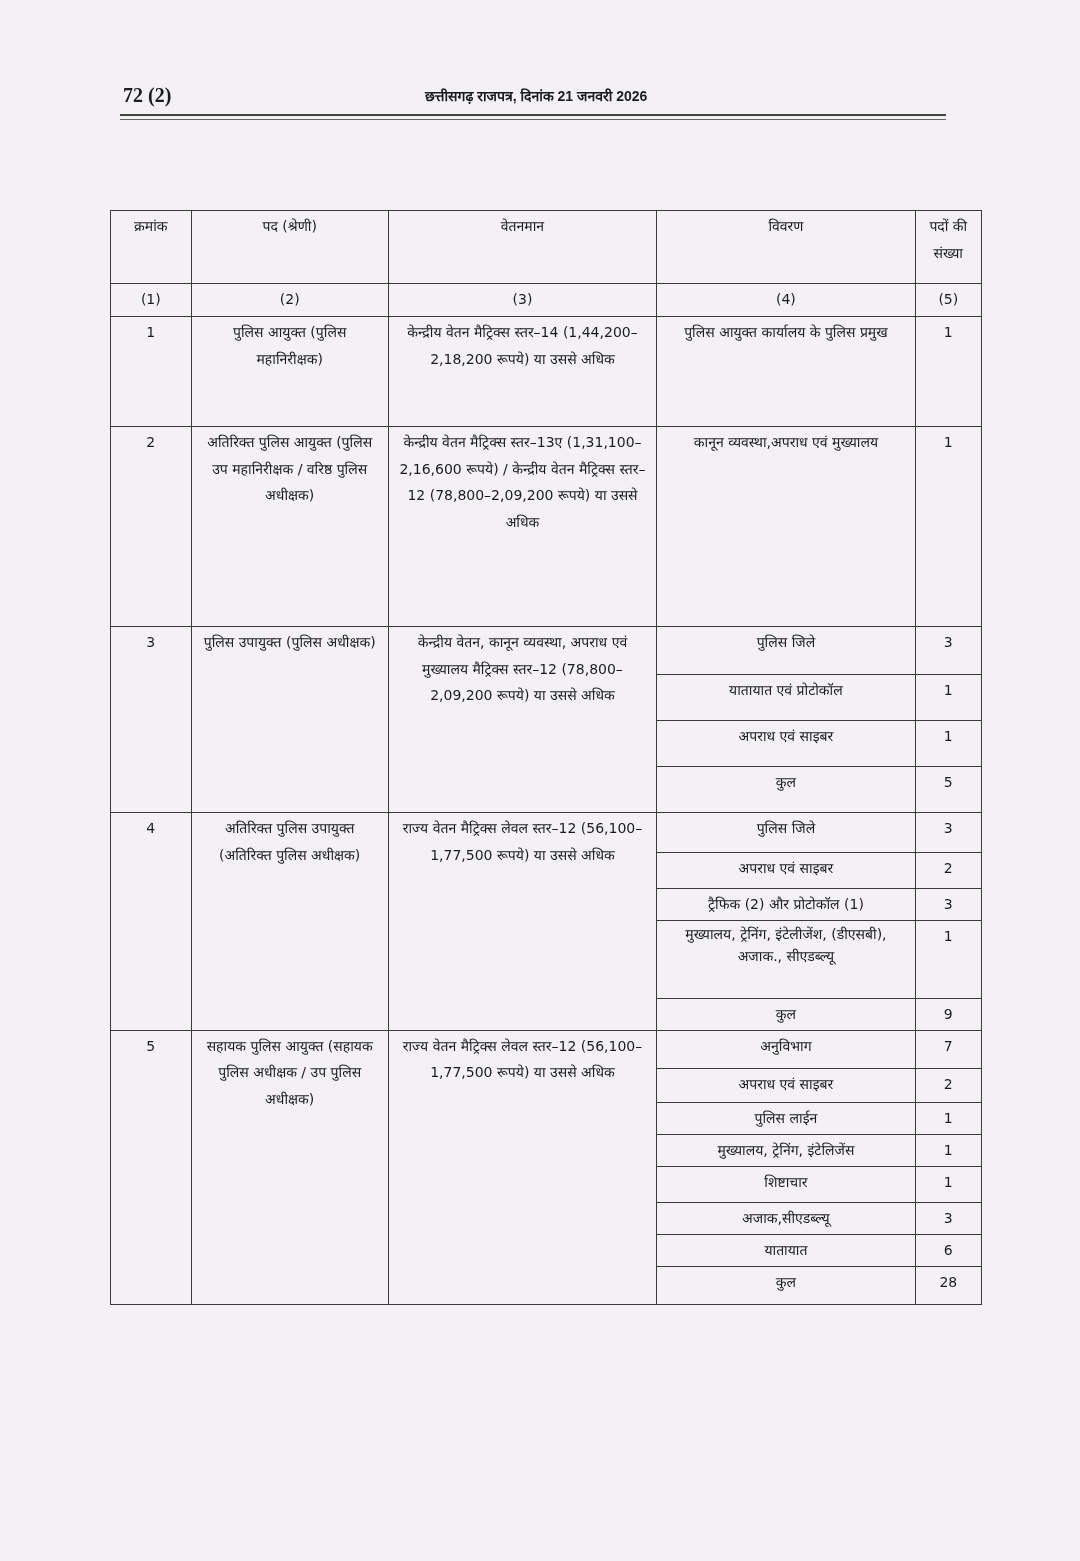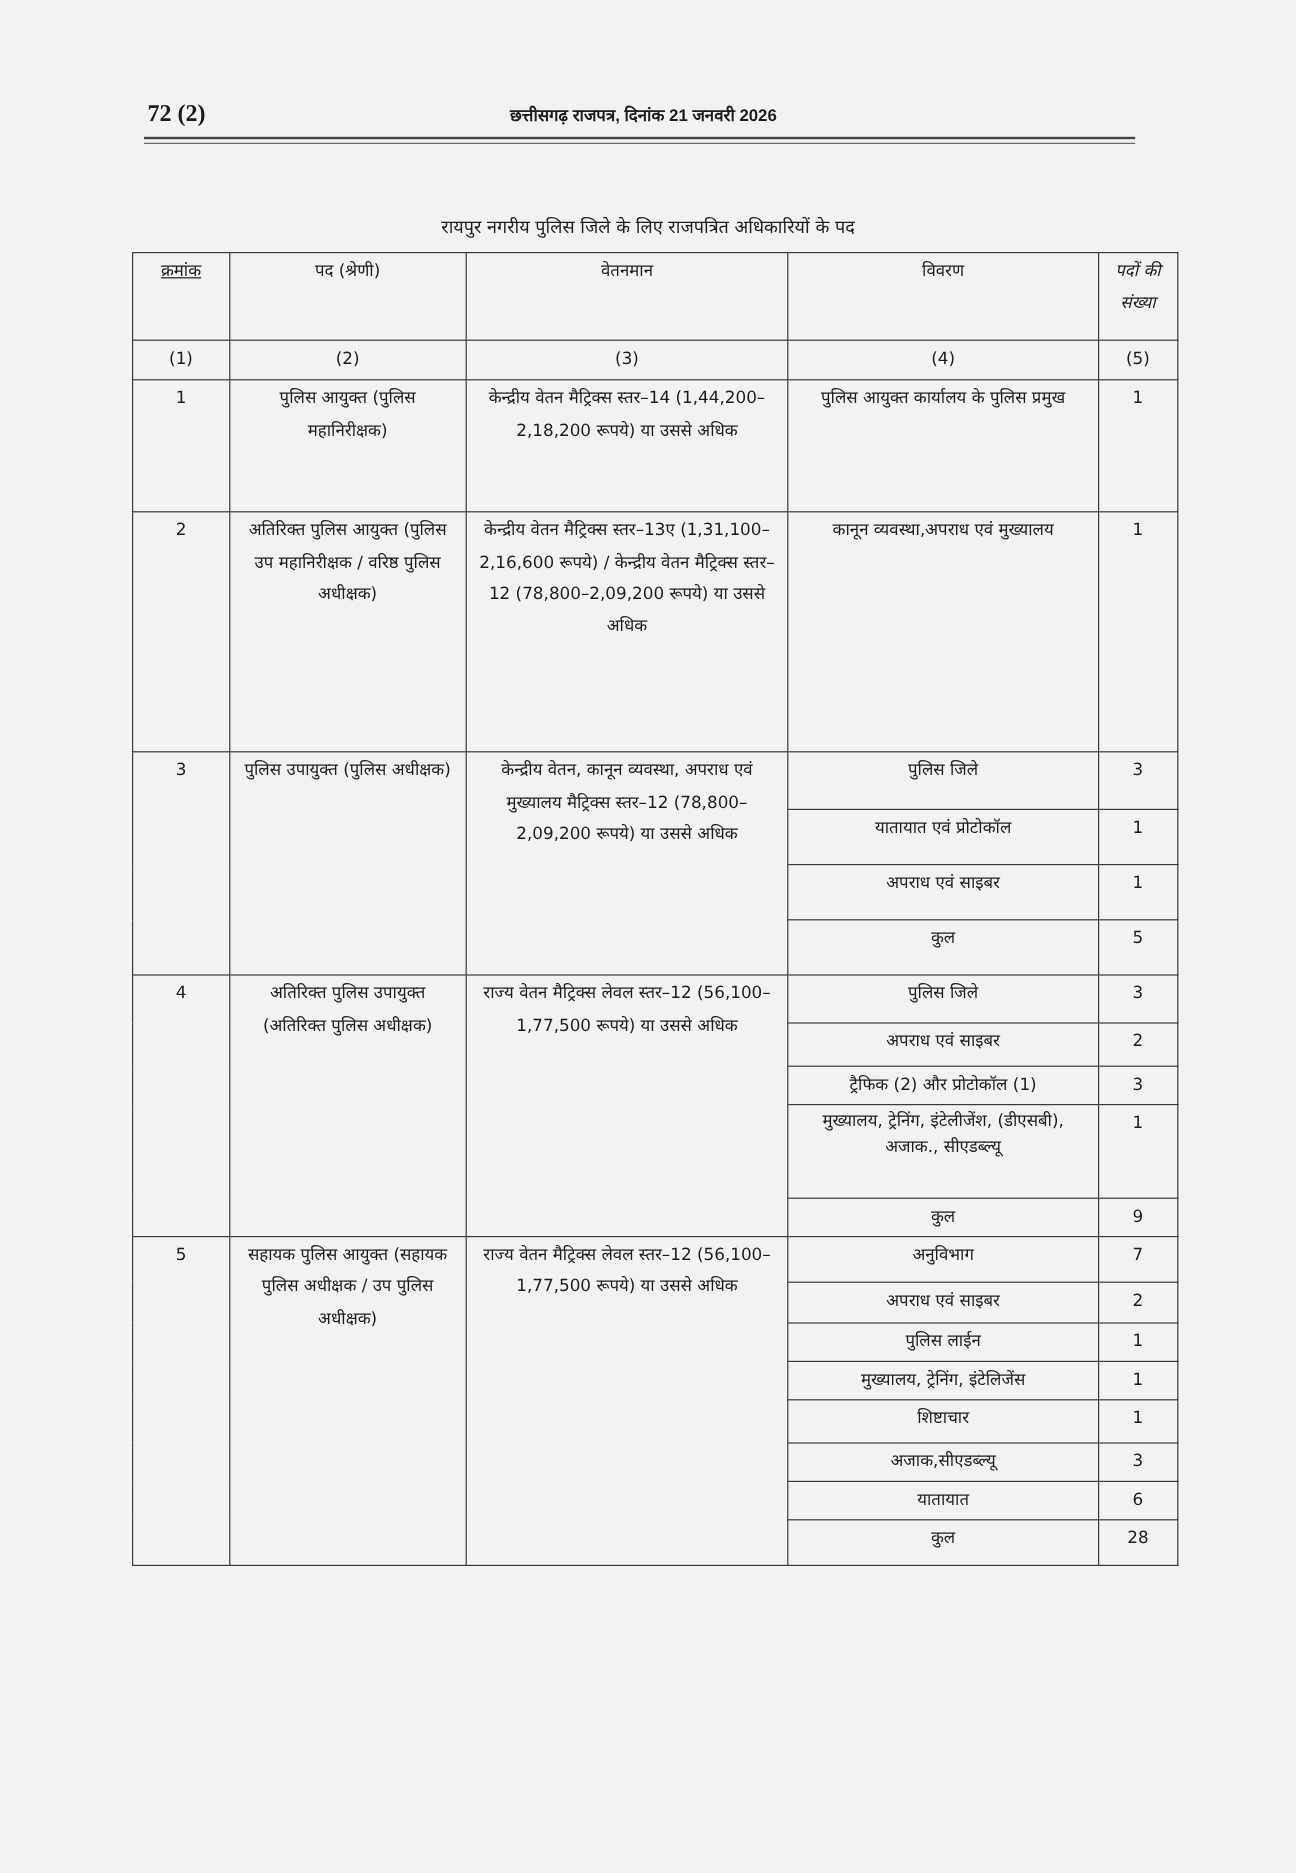--- a/index.html
+++ b/index.html
@@ -21,36 +21,35 @@
   table.main {
     position:absolute; left:110px; top:210px; width:872px;
     border-collapse:collapse; font-size:14px; line-height:1.9;
   }
   table.main td, table.main th {
     border:1.5px solid #3a3a3a; vertical-align:top; text-align:center; padding:2px 6px;
     font-weight:normal;
   }
   th.h { font-weight:bold; height:68px; }
   .num-row td { height:28px; vertical-align:middle; }
-  .c1 { width:66px;text-decoration:underline; } .c2 { width:180px; } .c3 { width:250px; } .c4 { width:240px; } .c5 { width:52px;font-style:italic; }
+  .c1 { width:66px; } .c2 { width:180px; } .c3 { width:250px; } .c4 { width:240px; } .c5 { width:52px; }
   .bold { font-weight:bold; }
   td.sub { vertical-align:middle; padding:4px 6px; }
   td.cnt { vertical-align:middle; }
   td.top-cnt { vertical-align:top; font-weight:bold; padding-top:6px; }
 </style>
 </head>
 <body>
 
 <div class="page">
   <div class="hdr-page">72 (2)</div>
   <div class="hdr-title">छत्तीसगढ़ राजपत्र, दिनांक 21 जनवरी 2026</div>
   <div class="rule1"></div>
   <div class="rule2"></div>
 
-  <div class="sched-sub">रायपुर नगरीय पुलिस जिले के लिए राजपत्रित अधिकारियों के पद</div>
 
   <table class="main">
     <thead>
       <tr>
         <th class="h c1">क्रमांक</th>
         <th class="h c2">पद (श्रेणी)</th>
         <th class="h c3">वेतनमान</th>
         <th class="h c4">विवरण</th>
         <th class="h c5">पदों की संख्या</th>
       </tr>

